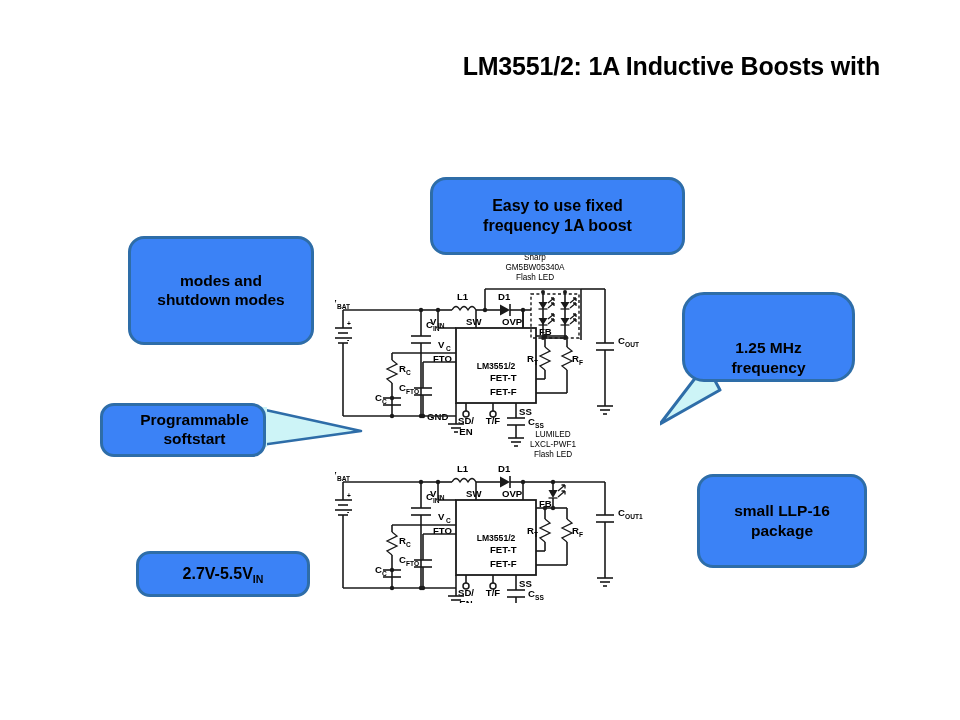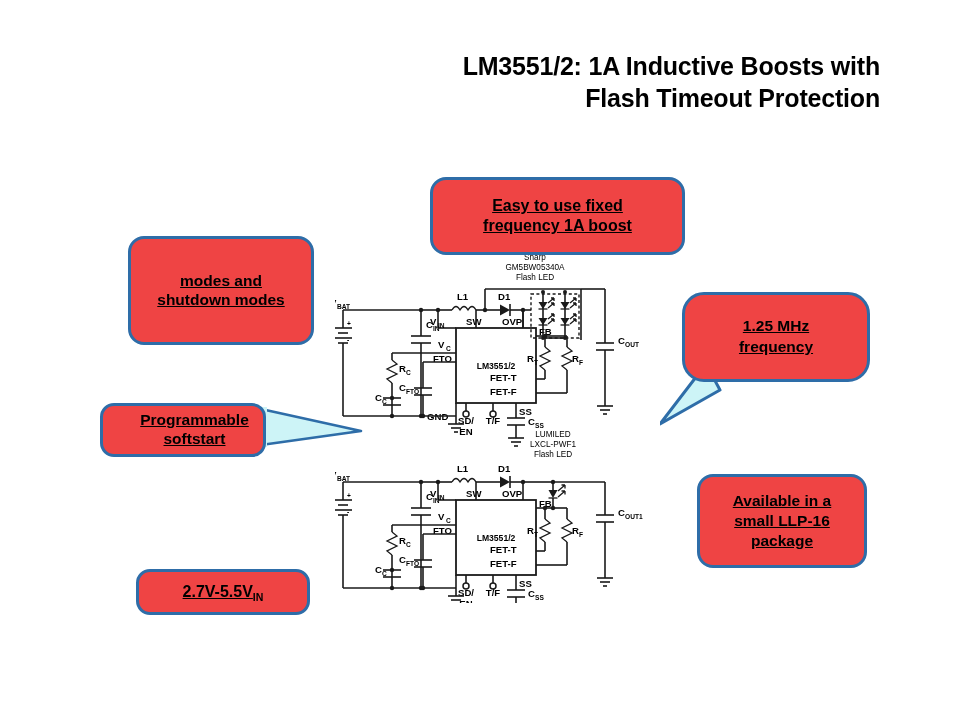--- a/index.html
+++ b/index.html
@@ -33,54 +33,53 @@
     color: #000000;
     line-height: 1.28;
     letter-spacing: -0.2px;
   }
   #title .line { display: block; white-space: pre; }
 
   
   .callout {
     position: absolute;
     box-sizing: border-box;
-    background: #ef4444;
+    background: #3b82f6;
     border: 3px solid #2E6DA8;
     border-radius: 16px;
     color: #000000;
     font-weight: bold;
     font-size: 16px;
     line-height: 1.22;
     display: flex;
     align-items: center;
     justify-content: center;
     text-align: center;
     z-index: 5;
-    text-decoration: underline;
   }
   .callout .txt { display: block; width: 100%; padding: 0 6px; }
   .callout .ln { display: block; white-space: pre; }
   sub {
     font-size: 0.66em;
     vertical-align: baseline;
     position: relative;
     top: 0.32em;
     font-weight: bold;
   }
 
   
   #callout-easy-boost  { left: 430px; top: 177px; width: 255px; height: 78px; }
   #callout-torch       { left: 128px; top: 236px; width: 186px; height: 109px; }
-  #callout-freq        { left: 682px; top: 292px; width: 188px; height: 90px;
-                         border-radius: 22px; }
+  #callout-freq        { left: 682px; top: 292px; width: 173px; height: 90px;
+                         border-radius: 22px; align-items: flex-end; }
   #callout-softstart   { left: 100px; top: 403px; width: 166px; height: 54px;
                          border-radius: 14px; }
   #callout-llp         { left: 697px; top: 474px; width: 170px; height: 94px; }
   #callout-vin         { left: 136px; top: 551px; width: 174px; height: 46px;
-                         border-radius: 14px; margin-top: 18px; }
+                         border-radius: 14px; }
 
   #callout-easy-boost .txt { font-size: 16px; }
   #callout-torch .txt { font-size: 15.5px; }
   #callout-freq  .txt { font-size: 15.5px; line-height: 1.33; }
   #callout-softstart .txt { font-size: 15.5px; padding-left: 29px; }
   #callout-llp   .txt { font-size: 15.5px; line-height: 1.28; }
   #callout-vin   .txt { font-size: 16px; }
 
   
   .tail-svg { position: absolute; z-index: 4; pointer-events: none; }
@@ -128,21 +127,20 @@
     font-weight: 500;
   }
 </style>
 </head>
 <body>
 
 <div id="slide">
 
   <div id="title">
     <span class="line">LM3551/2: 1A Inductive Boosts with</span>
-    <span class="line">Flash Timeout Protection</span>
   </div>
 
   <div id="circuit-wrap">
     <svg width="330" height="355" viewBox="0 0 330 355" xmlns="http://www.w3.org/2000/svg">
 
       <g>
 
         <text class="lbl-part" x="200" y="12" text-anchor="middle">Sharp</text>
         <text class="lbl-part" x="200" y="22" text-anchor="middle">GM5BW05340A</text>
         <text class="lbl-part" x="200" y="32" text-anchor="middle">Flash LED</text>
@@ -507,21 +505,20 @@
 
   <div class="callout" id="callout-softstart">
     <span class="txt">
       <span class="ln">Programmable</span>
       <span class="ln">softstart</span>
     </span>
   </div>
 
   <div class="callout" id="callout-llp">
     <span class="txt">
-      <span class="ln">Available in a</span>
       <span class="ln">small LLP-16</span>
       <span class="ln">package</span>
     </span>
   </div>
 
   <div class="callout" id="callout-vin">
     <span class="txt">
       <span>2.7V-5.5V</span><sub>IN</sub>
     </span>
   </div>

